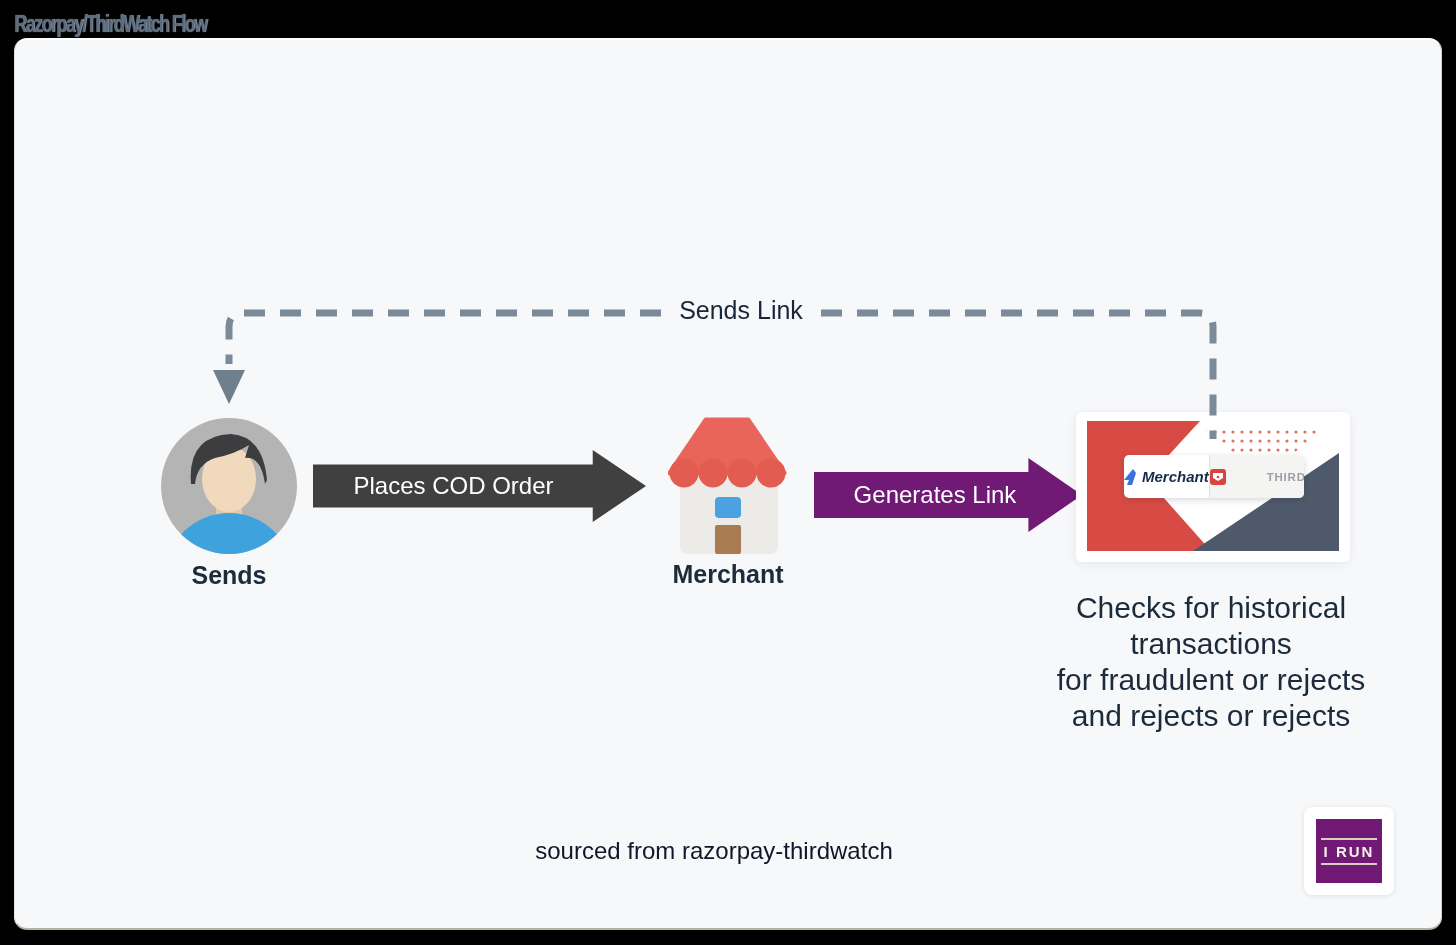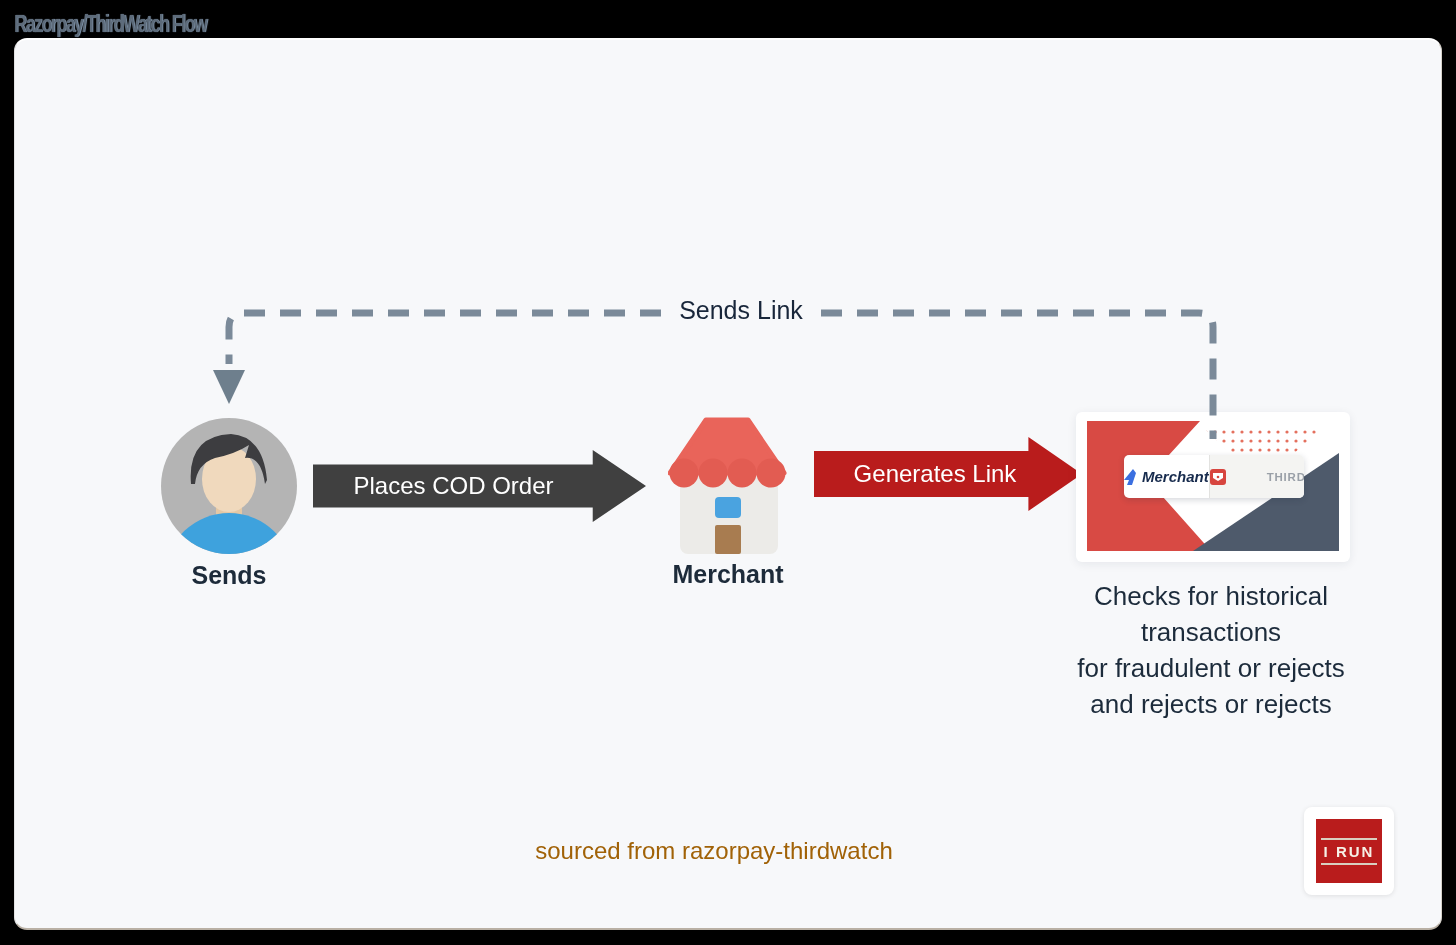--- a/index.html
+++ b/index.html
@@ -31,51 +31,51 @@
 
   
   .node-label{ text-align:center; font-size:25px; font-weight:700; color:#1d2b3a; }
 
   
   .arrow{ display:flex; align-items:center; justify-content:center;
           color:#fff; font-size:24px; font-weight:500; }
   .arrow-green{ left:298px; top:410px; width:333px; height:72px; background:#404040;
     clip-path:polygon(0 20%,84% 20%,84% 0,100% 50%,84% 100%,84% 80%,0 80%);
     padding-right:52px; }
-  .arrow-gray{ left:799px; top:397px; width:268px; height:74px; background:#b91c1c;
+  .arrow-gray{ left:799px; top:418px; width:268px; height:74px; background:#701a75;
     clip-path:polygon(0 19%,80% 19%,80% 0,100% 50%,80% 100%,80% 81%,0 81%);
     padding-right:50px;padding-left:24px; }
 
   
   .brand-card{ left:1061px; top:372px; width:274px; height:150px; background:#fff;
     border-radius:6px; box-shadow:0 2px 10px rgba(30,40,60,.08); z-index:1; }
   .banner{ position:absolute; left:11px; top:9px; width:252px; height:130px; }
   .logo-strip{ position:absolute; left:48px; top:43px; width:180px; height:43px;
     background:#fff; border-radius:5px; display:flex; z-index:3;
     box-shadow:0 2px 6px rgba(30,40,60,.18); overflow:hidden; }
   .strip-half{ flex:1; display:flex; align-items:center; justify-content:center; gap:5px; }
   .strip-right{ background:#f4f4f2; border-left:1px solid #e2e2e0; }
   .rzp-text{ font-size:15px; font-weight:700; font-style:italic; color:#172b4d; }
   .tw-icon{ width:16px; height:16px; background:#d7453f; border-radius:3px;
     display:flex; align-items:center; justify-content:center; }
   .tw-text{ font-size:11.5px; font-weight:600; letter-spacing:.8px; }
   .tw-gray{ color:#9aa0a8;margin-left:36px; } .tw-red{ color:#d7453f; }
 
   
-  .checks{ left:1026px; top:538px; width:340px; text-align:center;
-    font-size:26px; line-height:36px; color:#1c2b3b; font-weight:400; }
+  .checks{ left:1026px; top:550px; width:340px; text-align:center;
+    font-size:30px; line-height:36px; color:#1c2b3b; font-weight:400; }
 
   .source-caption{ left:449px; top:797px; width:500px; text-align:center;
-    font-size:24px; color:#a16207; }
+    font-size:24px; color:#0f172a; }
 
   
   .irun-card{ left:1289px; top:767px; width:90px; height:88px; background:#fff;
     border-radius:8px; box-shadow:0 1px 5px rgba(0,0,0,.10);
     display:flex; align-items:center; justify-content:center; }
-  .irun-box{ width:66px; height:64px; background:#b91c1c;
+  .irun-box{ width:66px; height:64px; background:#701a75;
     display:flex; align-items:center; justify-content:center; }
   .irun-text{ color:#f6f0e6; font-size:15px; font-weight:700; letter-spacing:2px;
     border-top:2px solid #d9cfc0; border-bottom:2px solid #d9cfc0;
     padding:3px 3px; white-space:nowrap; }
 </style>
 </head>
 <body>
 
 <div class="win-title">Razorpay/ThirdWatch Flow</div>
 

